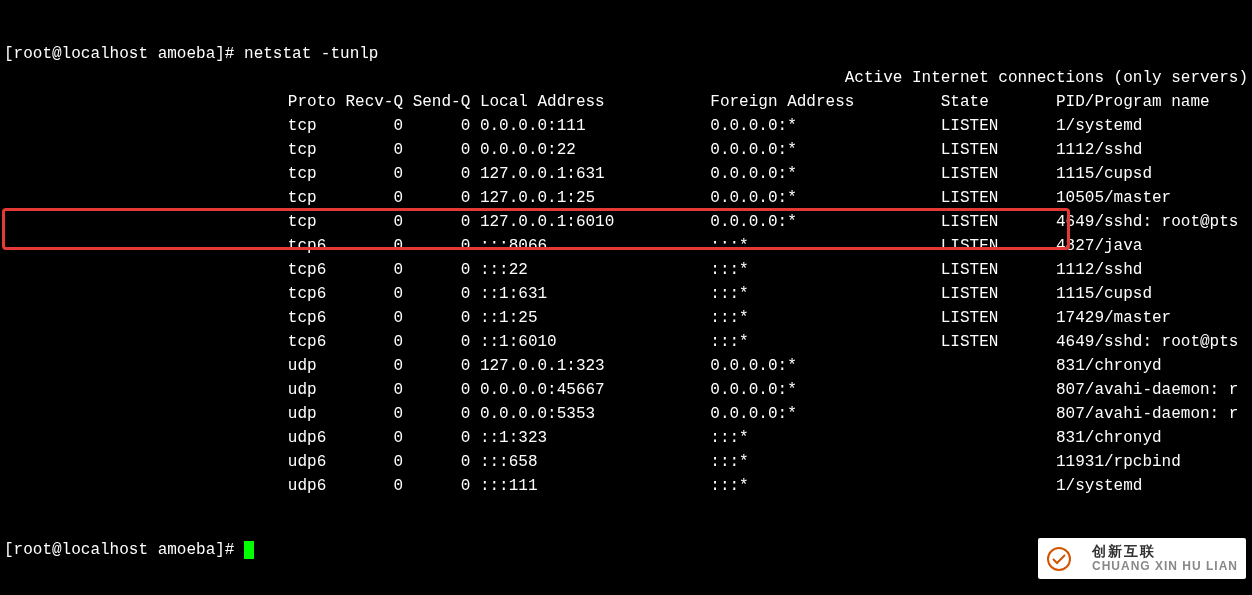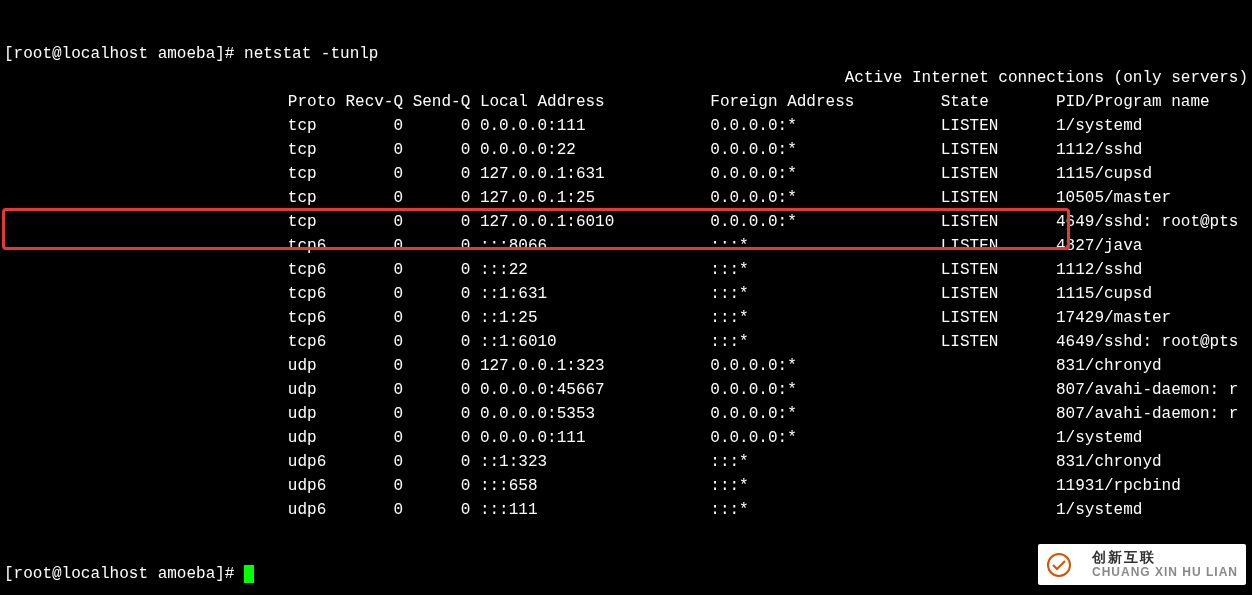--- a/index.html
+++ b/index.html
@@ -32,21 +32,21 @@
     .cursor {
       display: inline-block;
       width: 10px;
       height: 18px;
       background: #00ff00;
       vertical-align: text-bottom;
     }
     .watermark {
       position: absolute;
       right: 6px;
-      bottom: 10px;
+      bottom: 16px;
       background: #fff;
       color: #333;
       font-family: sans-serif;
       font-size: 13px;
       padding: 6px 8px;
       display: flex;
       align-items: center;
       gap: 20px;
       border-radius: 2px;
     }
@@ -71,21 +71,20 @@
     <div class="terminal-line">tcp        0      0 127.0.0.1:25            0.0.0.0:*               LISTEN      10505/master        </div>
     <div class="terminal-line">tcp        0      0 127.0.0.1:6010          0.0.0.0:*               LISTEN      4649/sshd: root@pts </div>
     <div class="terminal-line">tcp6       0      0 :::8066                 :::*                    LISTEN      4827/java           </div>
     <div class="terminal-line">tcp6       0      0 :::22                   :::*                    LISTEN      1112/sshd           </div>
     <div class="terminal-line">tcp6       0      0 ::1:631                 :::*                    LISTEN      1115/cupsd          </div>
     <div class="terminal-line">tcp6       0      0 ::1:25                  :::*                    LISTEN      17429/master        </div>
     <div class="terminal-line">tcp6       0      0 ::1:6010                :::*                    LISTEN      4649/sshd: root@pts </div>
     <div class="terminal-line">udp        0      0 127.0.0.1:323           0.0.0.0:*                           831/chronyd         </div>
     <div class="terminal-line">udp        0      0 0.0.0.0:45667           0.0.0.0:*                           807/avahi-daemon: r </div>
     <div class="terminal-line">udp        0      0 0.0.0.0:5353            0.0.0.0:*                           807/avahi-daemon: r </div>
-    <div class="terminal-line">udp        0      0 0.0.0.0:111             0.0.0.0:*                           1/systemd           </div>
     <div class="terminal-line">udp6       0      0 ::1:323                 :::*                                831/chronyd         </div>
     <div class="terminal-line">udp6       0      0 :::658                  :::*                                11931/rpcbind       </div>
     <div class="terminal-line">udp6       0      0 :::111                  :::*                                1/systemd           </div>
   </div>
 
 <div class="prompt-line"><span>[root@localhost amoeba]# </span><span class="cursor"></span></div>
 
 <div class="highlight-box" style="left: 2px; top: 208px; width: 1068px; height: 42px;"></div>
 
 <div class="watermark">

